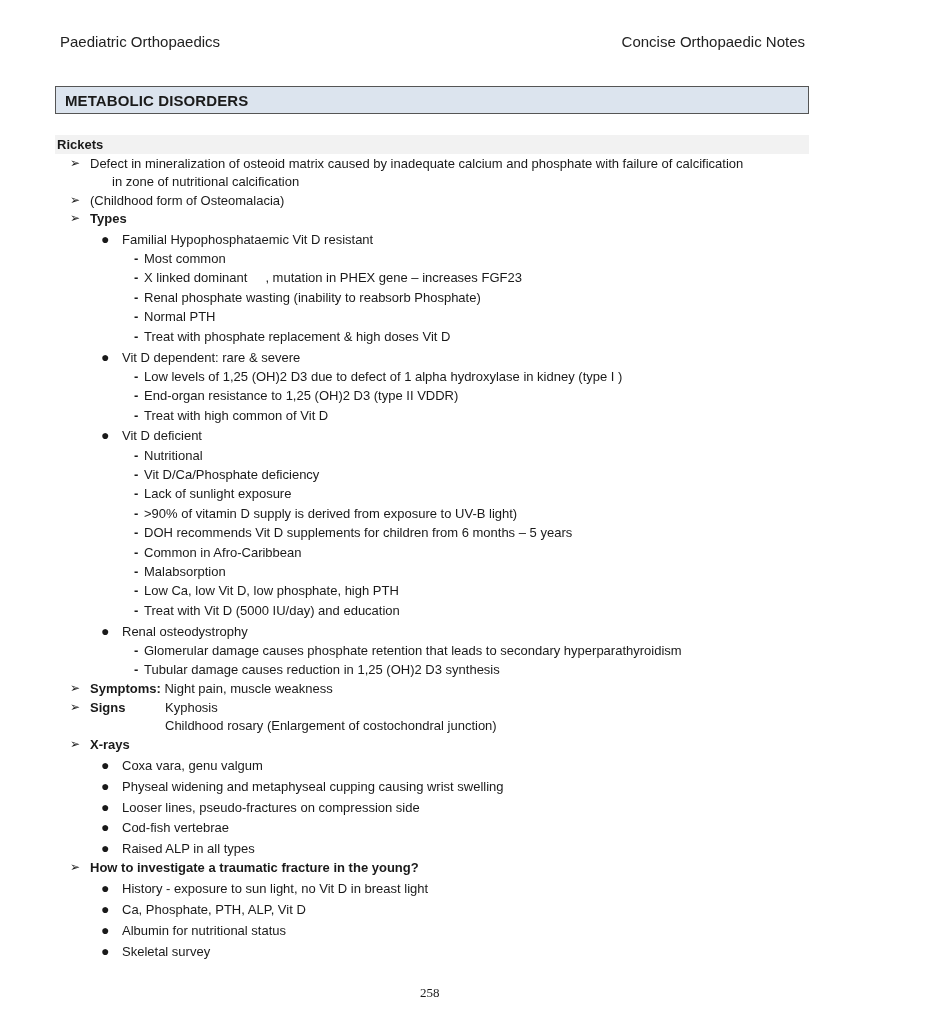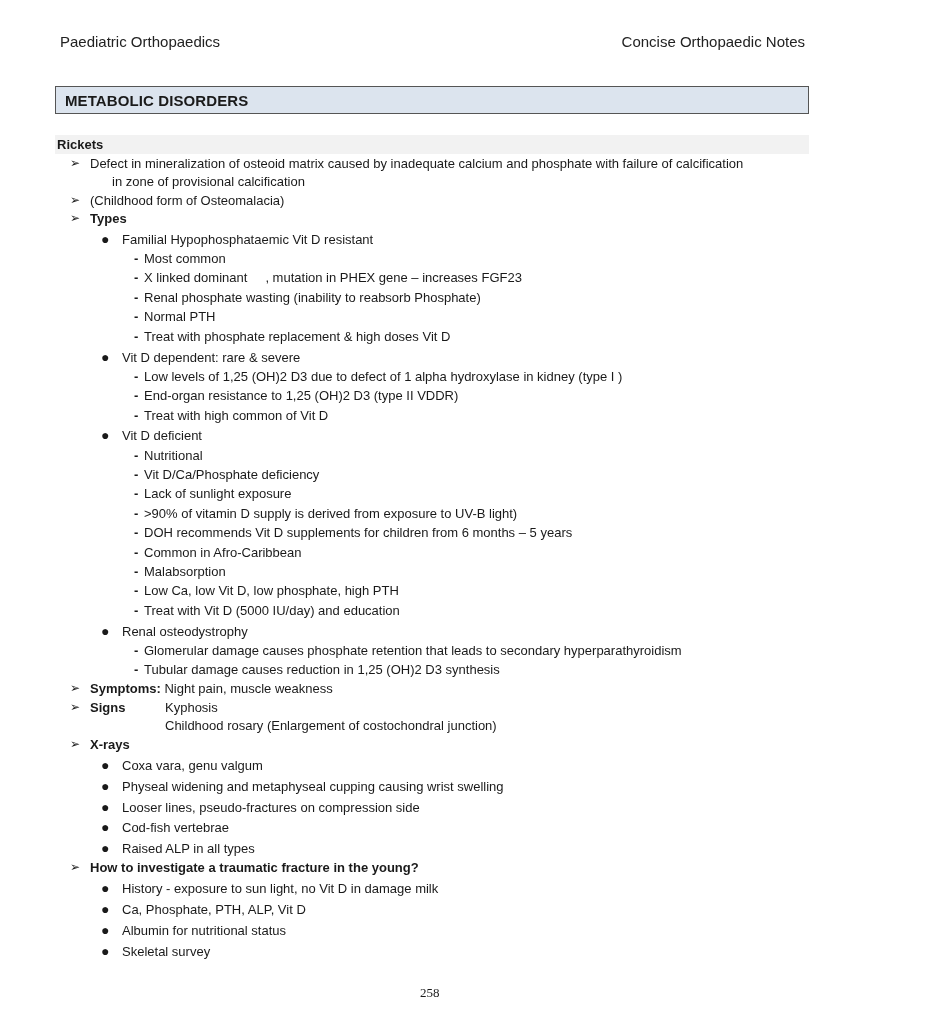--- a/index.html
+++ b/index.html
@@ -57,21 +57,21 @@
 </div>
 
 <div class="topic-band">
   <span>Rickets</span>
 </div>
 
 <div class="content">
 
   <span class="arrow" style="left:70px;top:154px">➢</span>
   <span class="line" style="left:90px;top:154px">Defect in mineralization of osteoid matrix caused by inadequate calcium and phosphate with failure of calcification</span>
-  <span class="line" style="left:112px;top:172px">in zone of provisional calcification</span>
+  <span class="line" style="left:112px;top:172px">in zone of nutritional calcification</span>
 
   <span class="arrow" style="left:70px;top:191px">➢</span>
   <span class="line" style="left:90px;top:191px">(Childhood form of Osteomalacia)</span>
 
   <span class="arrow" style="left:70px;top:209px">➢</span>
   <span class="line b" style="left:90px;top:209px">Types</span>
 
   <span class="bullet" style="left:101px;top:230px">●</span>
   <span class="line" style="left:122px;top:230px">Familial Hypophosphataemic Vit D resistant</span>
   <span class="dash" style="left:134px;top:249px">-</span>
@@ -139,21 +139,21 @@
   <span class="bullet" style="left:101px;top:798px">●</span>
   <span class="line" style="left:122px;top:798px">Looser lines, pseudo-fractures on compression side</span>
   <span class="bullet" style="left:101px;top:818px">●</span>
   <span class="line" style="left:122px;top:818px">Cod-fish vertebrae</span>
   <span class="bullet" style="left:101px;top:839px">●</span>
   <span class="line" style="left:122px;top:839px">Raised ALP in all types</span>
 
   <span class="arrow" style="left:70px;top:858px">➢</span>
   <span class="line b" style="left:90px;top:858px">How to investigate a traumatic fracture in the young?</span>
   <span class="bullet" style="left:101px;top:879px">●</span>
-  <span class="line" style="left:122px;top:879px">History - exposure to sun light, no Vit D in damage milk</span>
+  <span class="line" style="left:122px;top:879px">History - exposure to sun light, no Vit D in breast light</span>
   <span class="bullet" style="left:101px;top:900px">●</span>
   <span class="line" style="left:122px;top:900px">Ca, Phosphate, PTH, ALP, Vit D</span>
   <span class="bullet" style="left:101px;top:921px">●</span>
   <span class="line" style="left:122px;top:921px">Albumin for nutritional status</span>
   <span class="bullet" style="left:101px;top:942px">●</span>
   <span class="line" style="left:122px;top:942px">Skeletal survey</span>
 </div>
 
 <div class="page-number">258</div>
 

